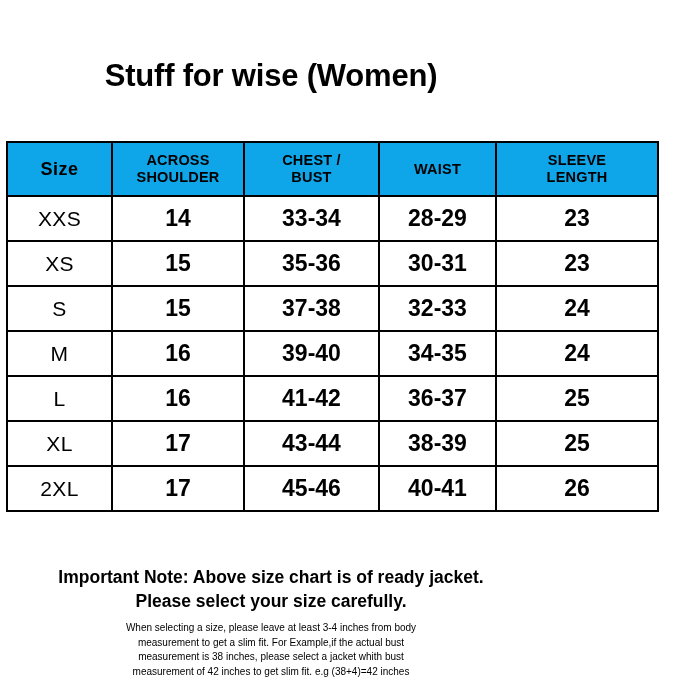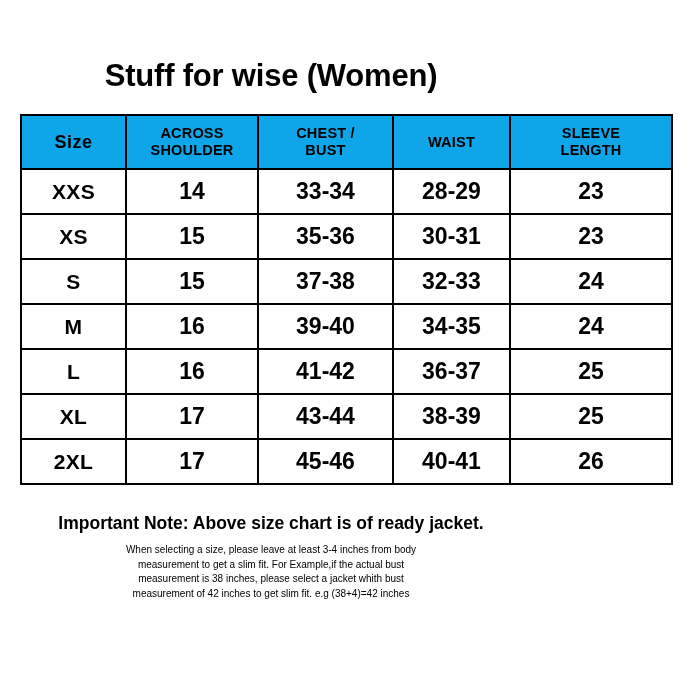--- a/index.html
+++ b/index.html
@@ -11,23 +11,24 @@
     height: 685px;
     background: #ffffff;
     font-family: "Liberation Sans", sans-serif;
     color: #000000;
     overflow: hidden;
   }
   .page {
     width: 542px;
     height: 685px;
     box-sizing: border-box;
-    padding: 0 20px;
+    padding: 0 6px;
     display: flex;
     flex-direction: column;
+    gap: 27px;
   }
   .title {
     text-align: center;
     font-size: 31px;
     font-weight: bold;
     letter-spacing: -0.2px;
     margin-top: 58px;
     margin-bottom: 20px;
     font-family: "Liberation Sans", sans-serif;
   }
@@ -56,21 +57,21 @@
     font-size: 18px;
     letter-spacing: 0.5px;
   }
   tbody td {
     height: 43px;
     font-size: 23px;
     font-weight: bold;
   }
   tbody td.size-cell {
     font-size: 21px;
-    font-weight: bold;
+    font-weight: normal;
     letter-spacing: 0.3px;
   }
   col.c1 { width: 105px; }
   col.c2 { width: 132px; }
   col.c3 { width: 135px; }
   col.c4 { width: 117px; }
   col.c5 { width: 162px; }
 
   .notes {
     margin-top: 26px;
@@ -176,20 +177,21 @@
         <td>45-46</td>
         <td>40-41</td>
         <td>26</td>
       </tr>
     </tbody>
   </table>
 
   <div class="notes">
     <div class="note-bold">
       <div>Important Note: Above size chart is of ready jacket.</div>
+      <div>Please select your size carefully.</div>
     </div>
     <div class="note-body">
       <div>When selecting a size, please leave at least 3-4 inches from body</div>
       <div>measurement to get a slim fit. For Example,if the actual bust</div>
       <div>measurement is 38 inches, please select a jacket whith bust</div>
       <div>measurement of 42 inches to get slim fit. e.g (38+4)=42 inches</div>
     </div>
   </div>
 
 </div>

